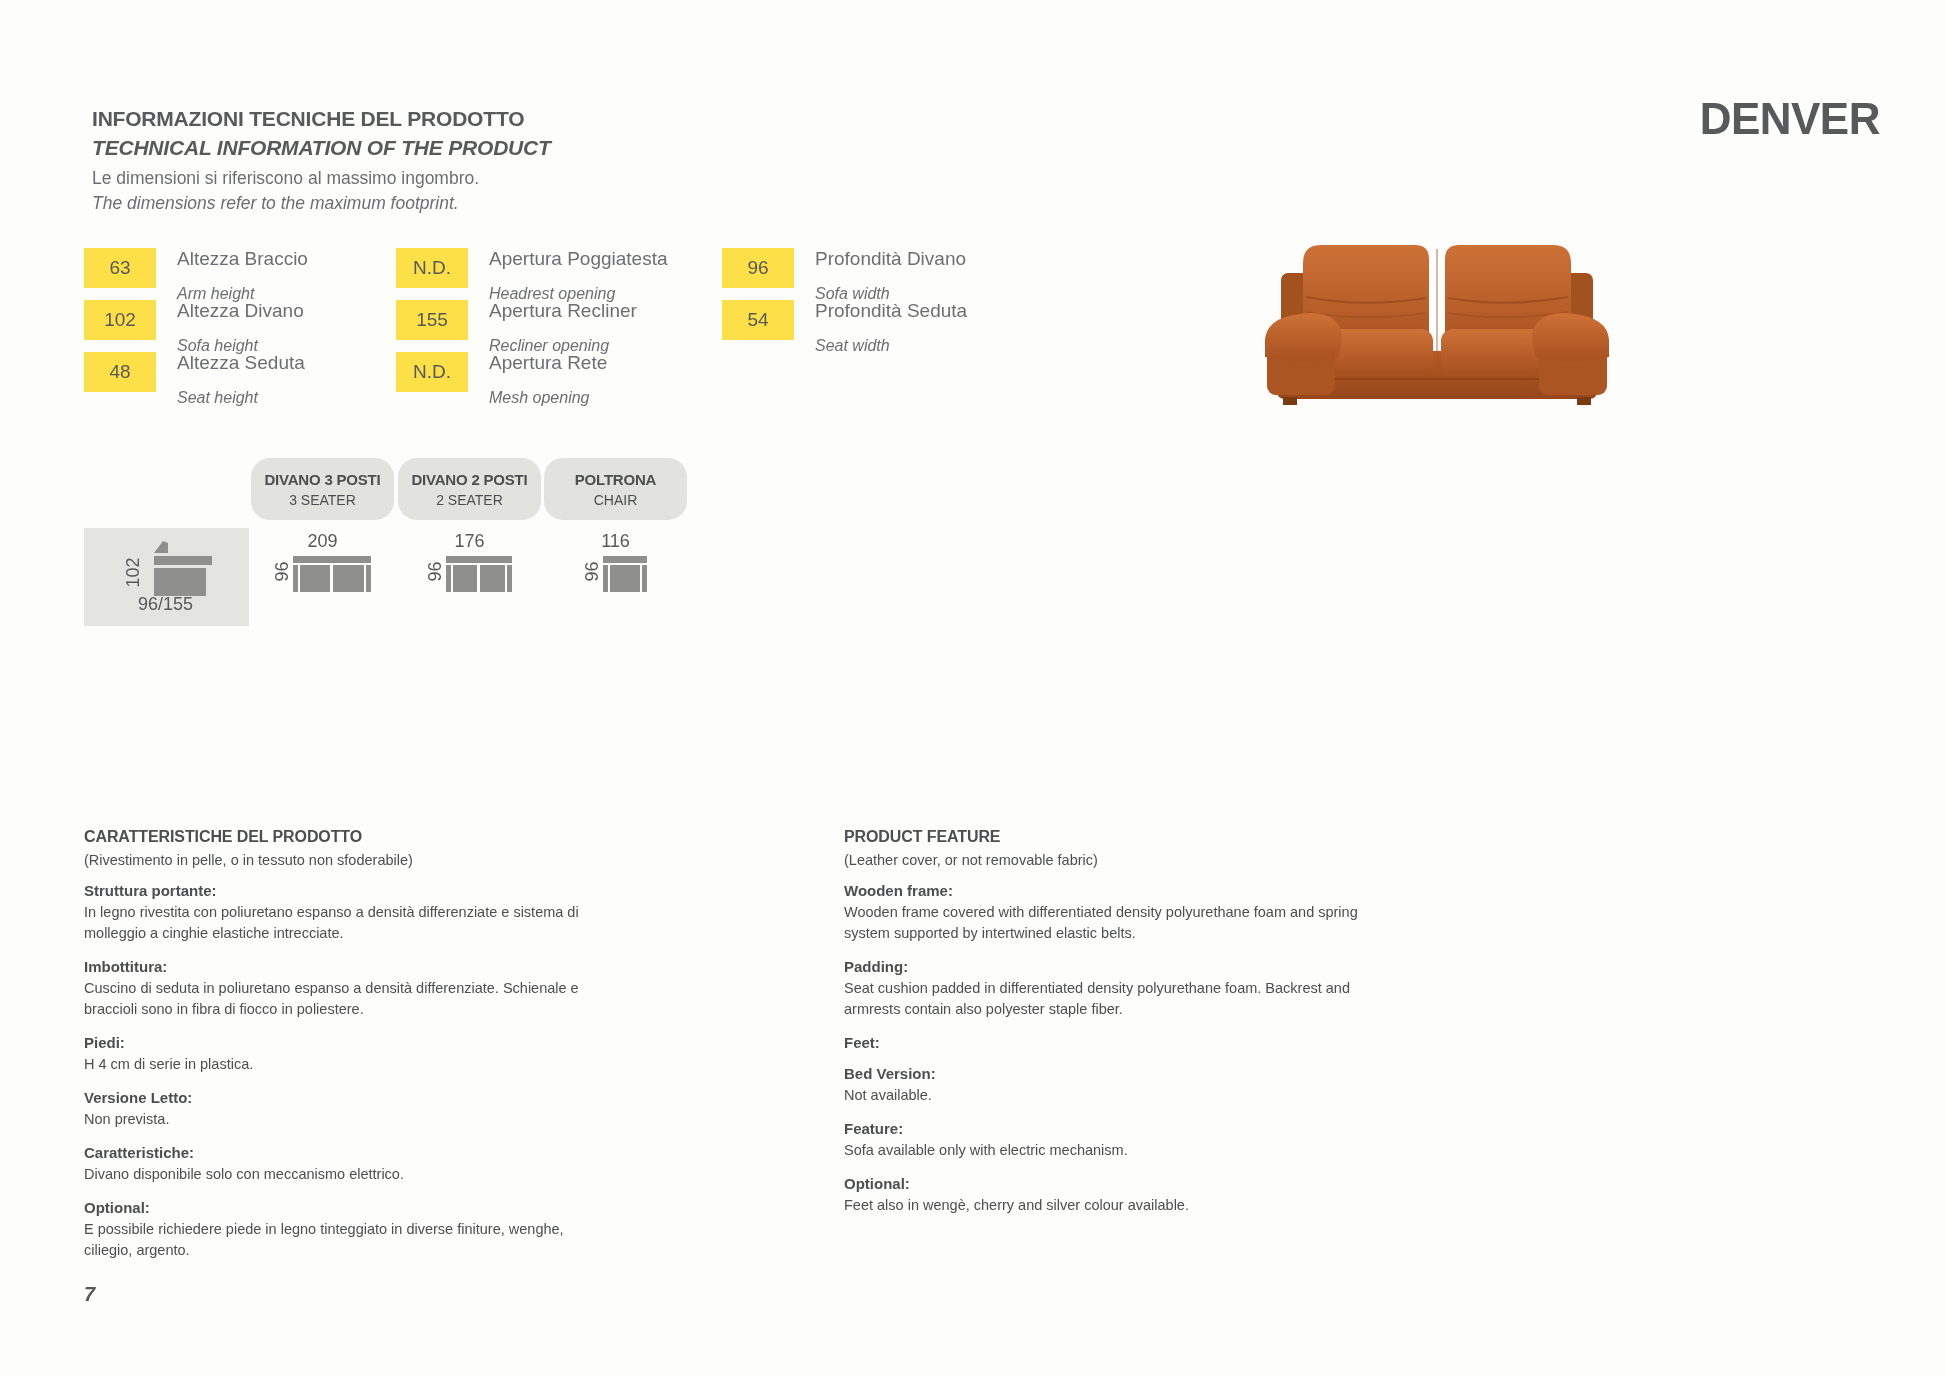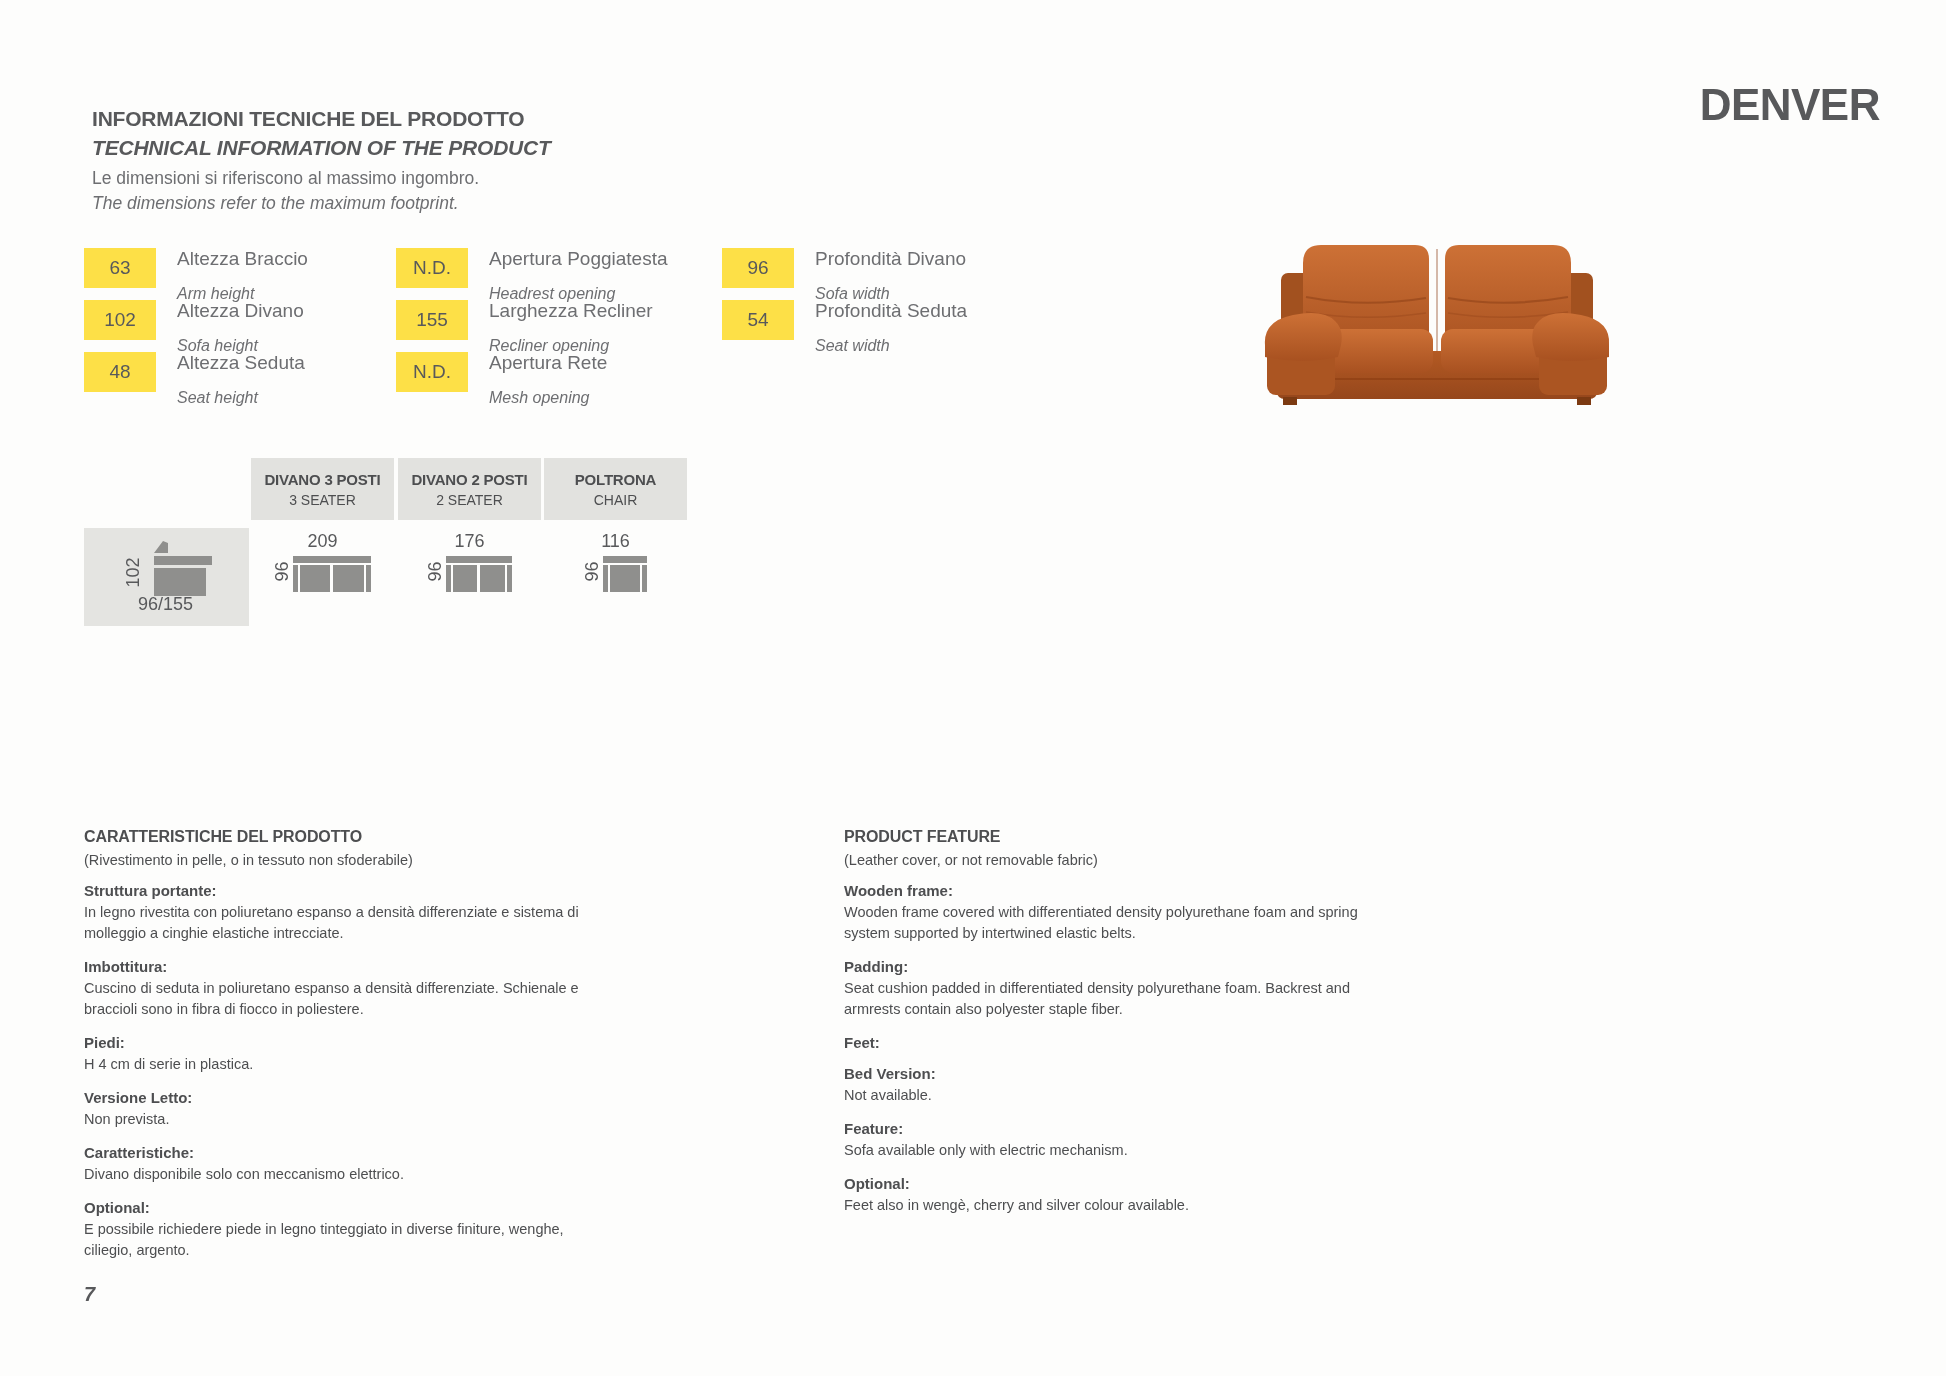--- a/index.html
+++ b/index.html
@@ -13,21 +13,21 @@
   }
 
   
   .intro { position:absolute; left:84px; top:107px;margin-left:8px; }
   .title-it { font-size:21px; font-weight:bold; letter-spacing:-0.2px; color:#58595b; }
   .title-en { font-size:21px; font-weight:bold; font-style:italic; letter-spacing:-0.2px; color:#58595b; margin-top:5px; }
   .sub-it { font-size:17.5px; color:#6d6e71; margin-top:8px; }
   .sub-en { font-size:17.5px; font-style:italic; color:#6d6e71; margin-top:4px; }
 
   .product-name {
-    position:absolute; top:80px; right:66px;
+    position:absolute; top:94px; right:66px;
     font-size:44px; font-weight:bold; letter-spacing:-0.5px; color:#58595b;
   }
 
   
   .measurements {
     position:absolute; left:84px; top:248px;
     display:grid;
     grid-auto-flow:column;
     grid-template-rows:repeat(3, 40px);
     grid-template-columns:312px 326px 330px;
@@ -59,21 +59,21 @@
     transform:rotate(-90deg); transform-origin:center;
     font-size:18px; color:#58595b;
   }
   .side-icon { position:absolute; left:26px; top:2px; }
   .side-depth { position:absolute; left:16px; top:56px; font-size:18px; color:#58595b; white-space:nowrap; }
 
   .st-col { position:absolute; top:0; width:143px; }
   .st-col.c1 { left:167px; } .st-col.c2 { left:314px; } .st-col.c3 { left:460px; }
   .st-header {
     height:62px; background:#e2e2df;
-    display:flex; flex-direction:column; align-items:center; justify-content:center;
+    display:flex; flex-direction:column; align-items:center; justify-content:center;border-radius:19px;
   }
   .st-header-it { font-size:15px; font-weight:bold; letter-spacing:-0.2px; color:#4d4e50; }
   .st-header-en { font-size:14px; color:#4d4e50; margin-top:4px; }
   .st-fig { margin-top:12px; display:flex; flex-direction:column; align-items:center; }
   .st-width { font-size:18px; color:#58595b; line-height:1; }
   .tv-row { display:flex; align-items:center; margin-top:6px; }
   .tv-depth {
     transform:rotate(-90deg);
     font-size:18px; color:#58595b; width:14px; margin-right:4px;
   }
@@ -137,21 +137,21 @@
   <div class="m-item">
     <div class="m-box">N.D.</div>
     <div class="m-labels">
         <div class="m-label-it">Apertura Poggiatesta</div>
         <div class="m-label-en">Headrest opening</div>
       </div>
   </div>
   <div class="m-item">
     <div class="m-box">155</div>
     <div class="m-labels">
-        <div class="m-label-it">Larghezza Recliner</div>
+        <div class="m-label-it">Apertura Recliner</div>
         <div class="m-label-en">Recliner opening</div>
       </div>
   </div>
   <div class="m-item">
     <div class="m-box">N.D.</div>
     <div class="m-labels">
         <div class="m-label-it">Apertura Rete</div>
         <div class="m-label-en">Mesh opening</div>
       </div>
   </div>

